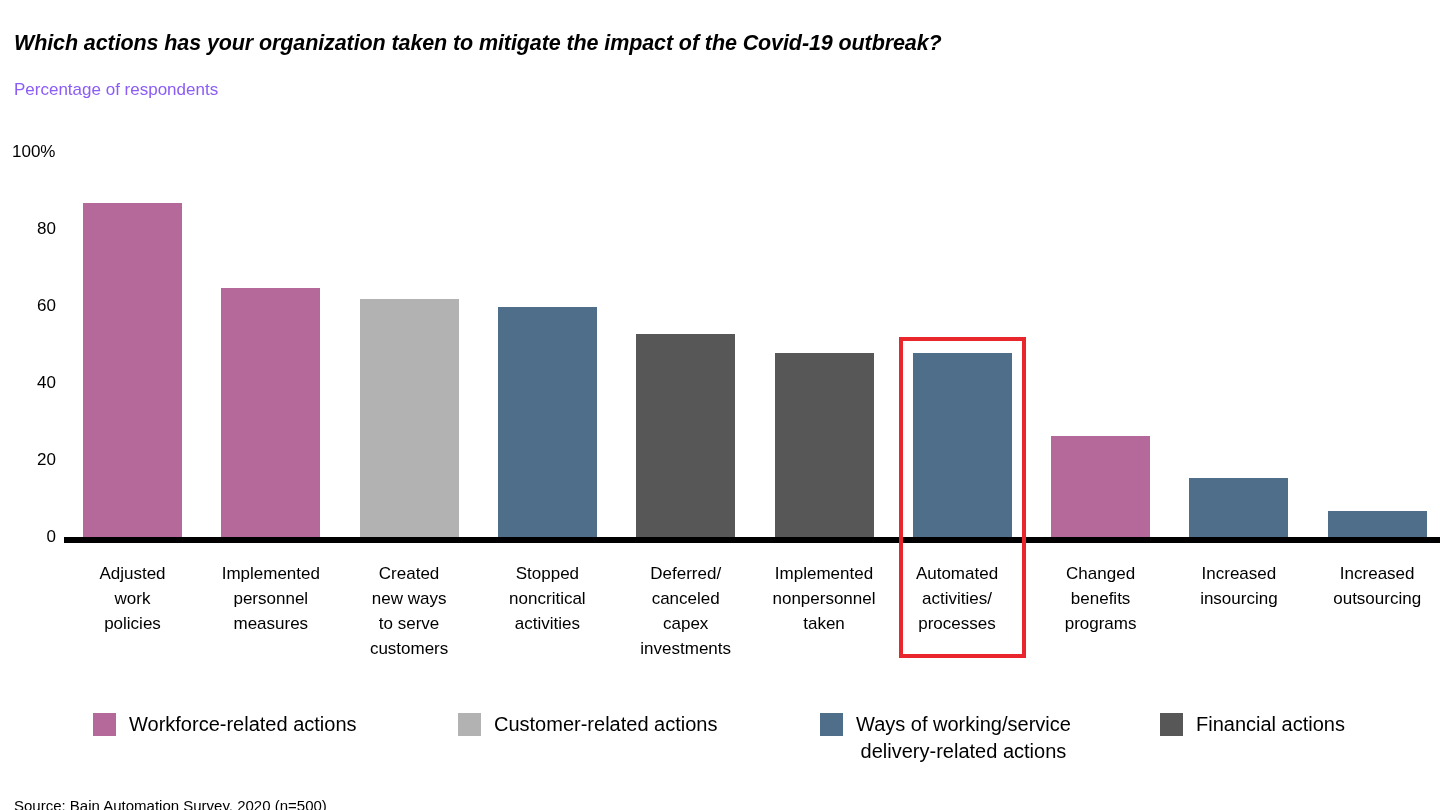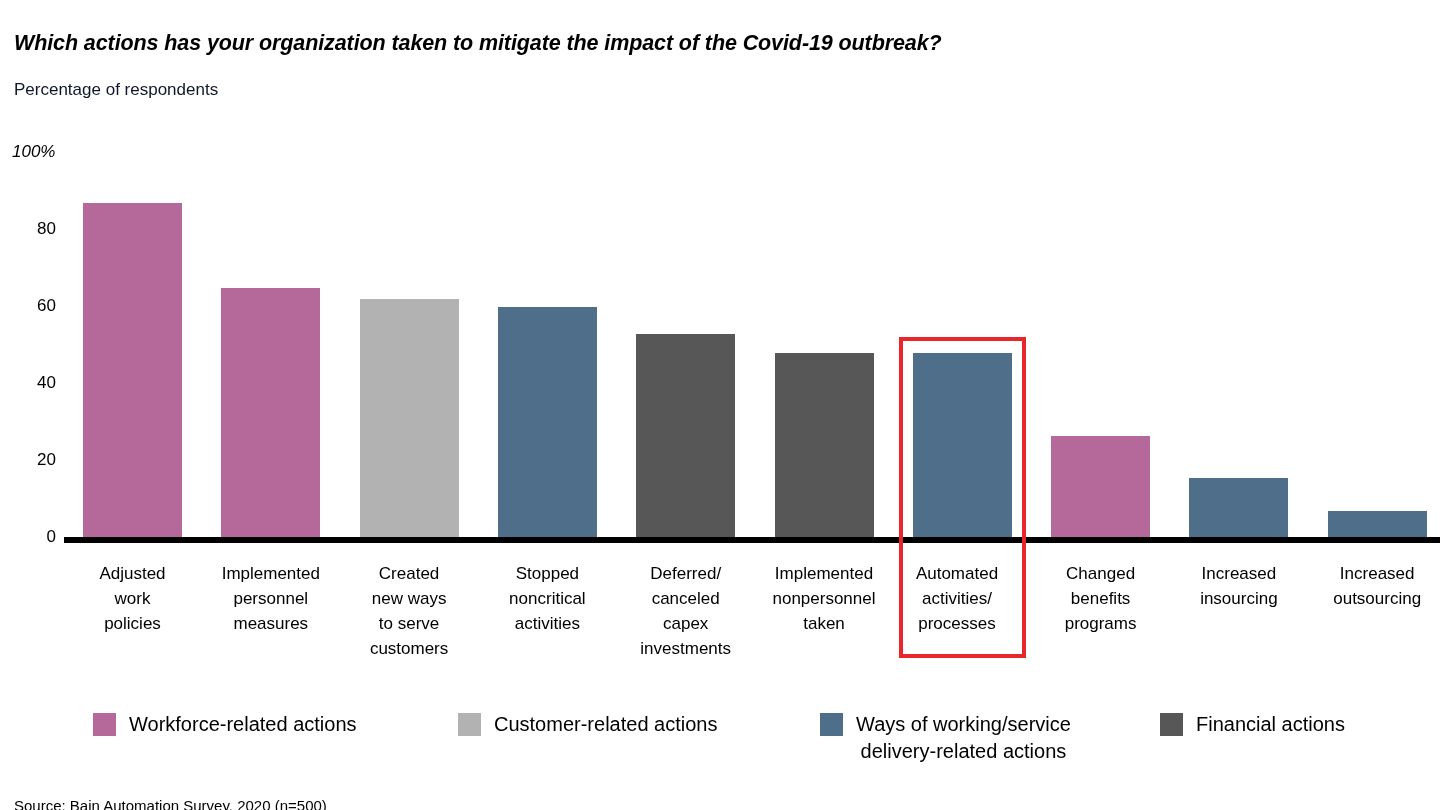--- a/index.html
+++ b/index.html
@@ -34,21 +34,21 @@
     letter-spacing: -0.1px;
     line-height: 28px;
     color: #000;
   }
   #chart-subtitle {
     position: absolute;
     left: 14px;
     top: 58px;
     font-size: 17px;
     line-height: 22px;
-    color: #0f172a;
+    color: #8b5cf6;
   }
 
   
   #plot-area {
     position: absolute;
     left: 0;
     top: 0;
     width: 1440px;
     height: 810px;
   }
@@ -154,21 +154,21 @@
   <div id="chart-subtitle">Percentage of respondents</div>
 
   <div id="plot-area">
 
     <div id="y-axis-labels">
         <div class="y-tick-label" style="top: 507px; left: 0px; width: 56px;">0</div>
         <div class="y-tick-label" style="top: 430px; left: 0px; width: 56px;">20</div>
         <div class="y-tick-label" style="top: 353px; left: 0px; width: 56px;">40</div>
         <div class="y-tick-label" style="top: 276px; left: 0px; width: 56px;">60</div>
         <div class="y-tick-label" style="top: 199px; left: 0px; width: 56px;">80</div>
-        <div class="y-tick-label" style="top: 122px; left: 12px; width: auto; text-align: left; font-style: italic;">100%</div>
+        <div class="y-tick-label" style="top: 122px; left: 12px; width: auto; text-align: left;">100%</div>
       </div>
 
     <div id="bars-layer">
         <div class="bar-col" style="left: 83px; width: 99px;">
           <div class="bar-rect" style="height: 334.95px; background: rgb(181, 105, 155);"></div>
         </div>
         <div class="bar-col" style="left: 221.3px; width: 99px;">
           <div class="bar-rect" style="height: 250.25px; background: rgb(181, 105, 155);"></div>
         </div>
         <div class="bar-col" style="left: 359.6px; width: 99px;">

